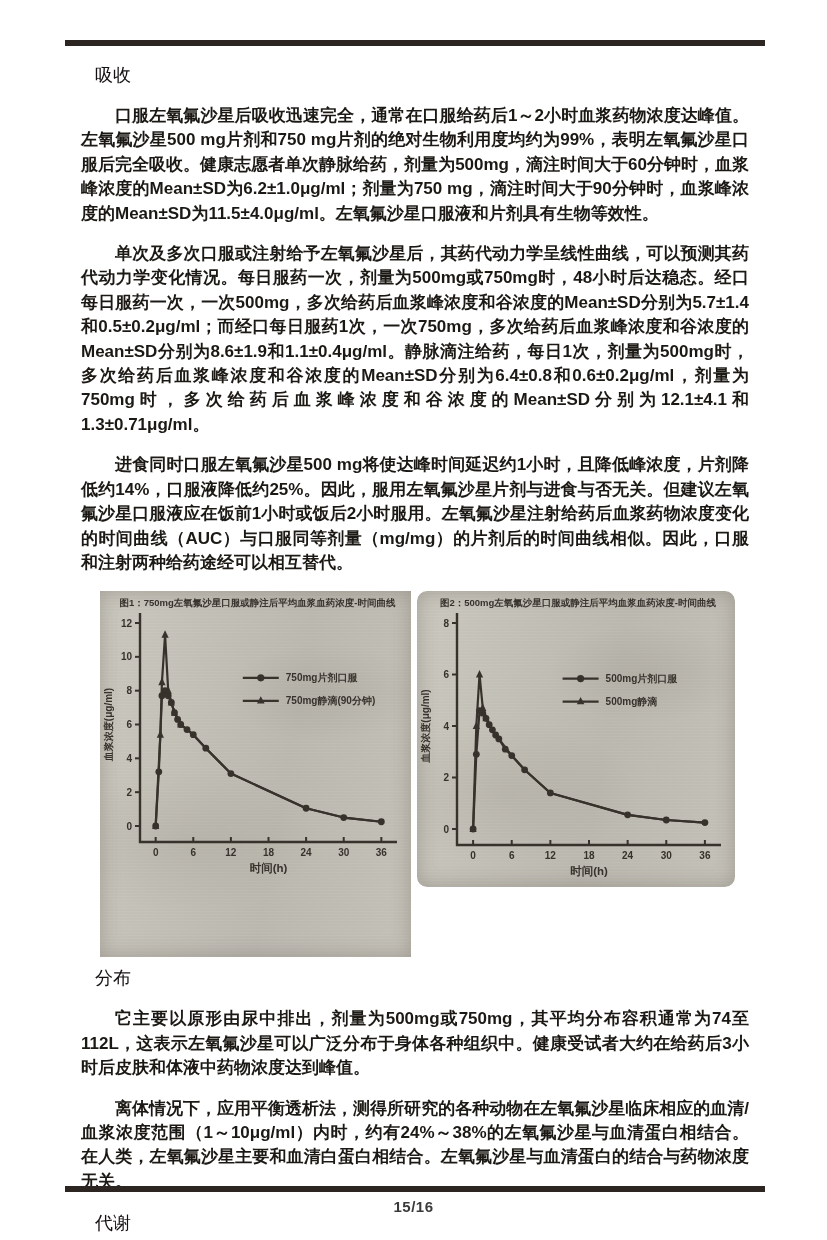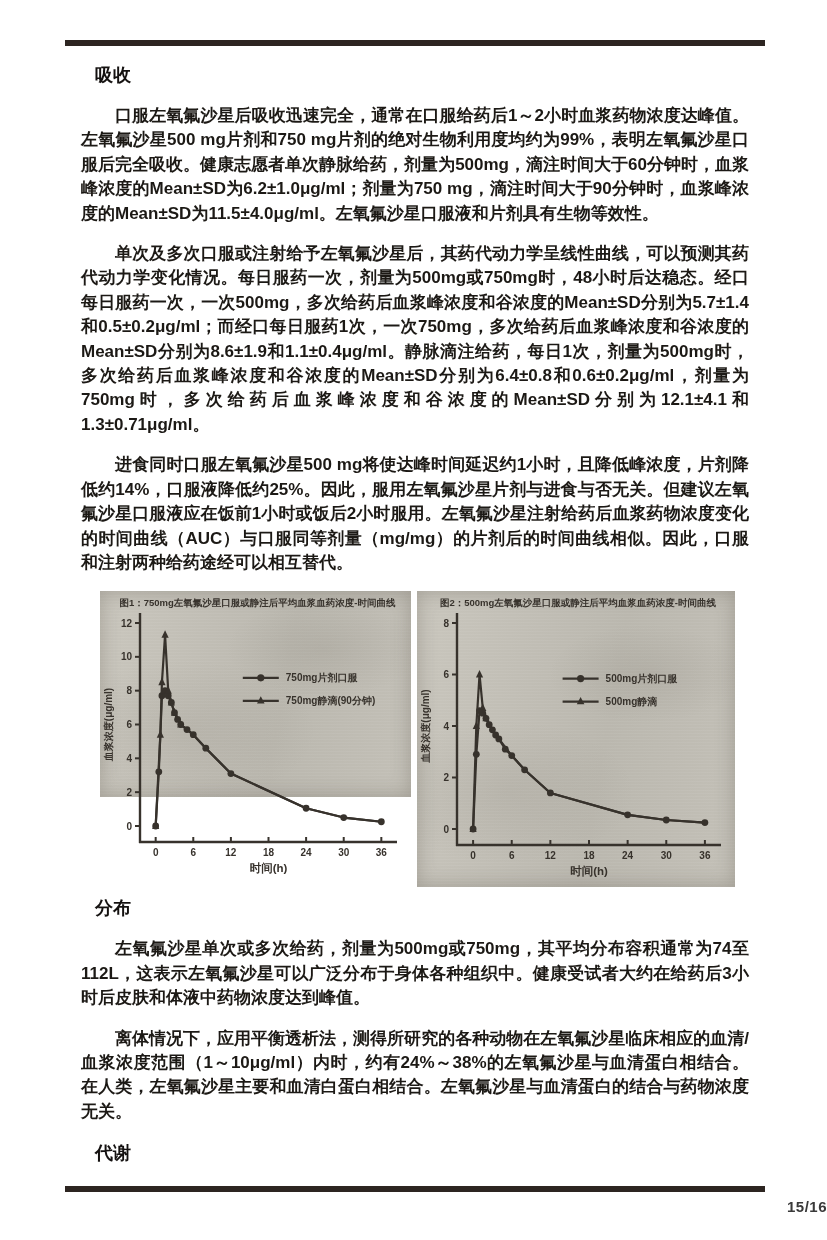--- a/index.html
+++ b/index.html
@@ -9,42 +9,42 @@
   }
   .rule{position:absolute;left:65px;right:62px;height:6px;background:#2d2521;}
   .rule.top{top:40px;}
   .rule.bottom{top:1186px;}
   .content{
     position:absolute;left:65px;right:62px;top:62px;
     color:#1c1915;font-size:17px;line-height:24.4px;font-weight:600;
     text-align:justify;
   }
   .content h2{
-    font-size:18px;line-height:26px;font-weight:700;color:#141110;
+    font-size:18px;line-height:26px;font-weight:400;color:#141110;
     margin:0;padding-left:30px;
   }
   .content p{margin:16px;text-indent:2em;}
   .figures{
     display:flex;gap:6px;align-items:flex-start;
     margin:11px 0 8px 35px;
   }
   .panel{
     position:relative;margin:0;
     background:
       radial-gradient(140px 70px at 72% 28%, rgba(86,80,70,.10), transparent 70%),
       radial-gradient(180px 100px at 28% 68%, rgba(86,80,70,.09), transparent 72%),
       repeating-linear-gradient(0deg, rgba(255,255,255,.05) 0 1px, transparent 1px 3px),
       linear-gradient(100deg,#c9c6bd,#bab7ae 58%,#c3c0b7);
     box-shadow:inset 0 0 20px rgba(60,54,44,.28);
   }
-  .panel.p1{width:311px;height:206px;}
-  .panel.p2{width:318px;height:296px;}
+  .panel.p1{width:311px;height:366px;}
+  .panel.p2{width:318px;height:296px;border-radius:10px;}
   .panel svg{display:block;}
   .page-number{
-    position:absolute;top:1198px;left:0;right:0;text-align:right;
+    position:absolute;top:1198px;left:0;right:0;text-align:center;
     font-size:15px;font-weight:600;color:#3a3a3a;letter-spacing:.5px;
   }
 </style>
 </head>
 <body>
 
 <div class="rule top"></div>
 
 <div class="content">
   <h2>吸收</h2>
@@ -180,20 +180,20 @@
           <circle cx="163.60000000000002" cy="87.62" r="3.6" fill="#37322c"></circle>
           <text x="188.60000000000002" y="91.12" fill="#37322c" font-size="10" font-weight="bold" text-anchor="start" font-family="&quot;Liberation Sans&quot;, sans-serif">500mg片剂口服</text>
           <line x1="145.60000000000002" y1="110.62" x2="181.60000000000002" y2="110.62" stroke="#37322c" stroke-width="2.2"></line>
           <path d="M 163.60000000000002 106.02000000000001 L 159.8 113.22 L 167.40000000000003 113.22 Z" fill="#37322c"></path>
           <text x="188.60000000000002" y="114.12" fill="#37322c" font-size="10" font-weight="bold" text-anchor="start" font-family="&quot;Liberation Sans&quot;, sans-serif">500mg静滴</text>
         </svg>
       </figure>
   </div>
 
   <h2>分布</h2>
-  <p>左氧氟沙星单次或多次给药，剂量为500mg或750mg，其平均分布容积通常为74至112L，这表示左氧氟沙星可以广泛分布于身体各种组织中。健康受试者大约在给药后3小时后皮肤和体液中药物浓度达到峰值。</p>
+  <p>它主要以原形由尿中排出，剂量为500mg或750mg，其平均分布容积通常为74至112L，这表示左氧氟沙星可以广泛分布于身体各种组织中。健康受试者大约在给药后3小时后皮肤和体液中药物浓度达到峰值。</p>
   <p>离体情况下，应用平衡透析法，测得所研究的各种动物在左氧氟沙星临床相应的血清/血浆浓度范围（1～10μg/ml）内时，约有24%～38%的左氧氟沙星与血清蛋白相结合。在人类，左氧氟沙星主要和血清白蛋白相结合。左氧氟沙星与血清蛋白的结合与药物浓度无关。</p>
 
   <h2>代谢</h2>
 </div>
 
 <div class="rule bottom"></div>
 <div class="page-number">15/16</div>
 
 </body></html>

